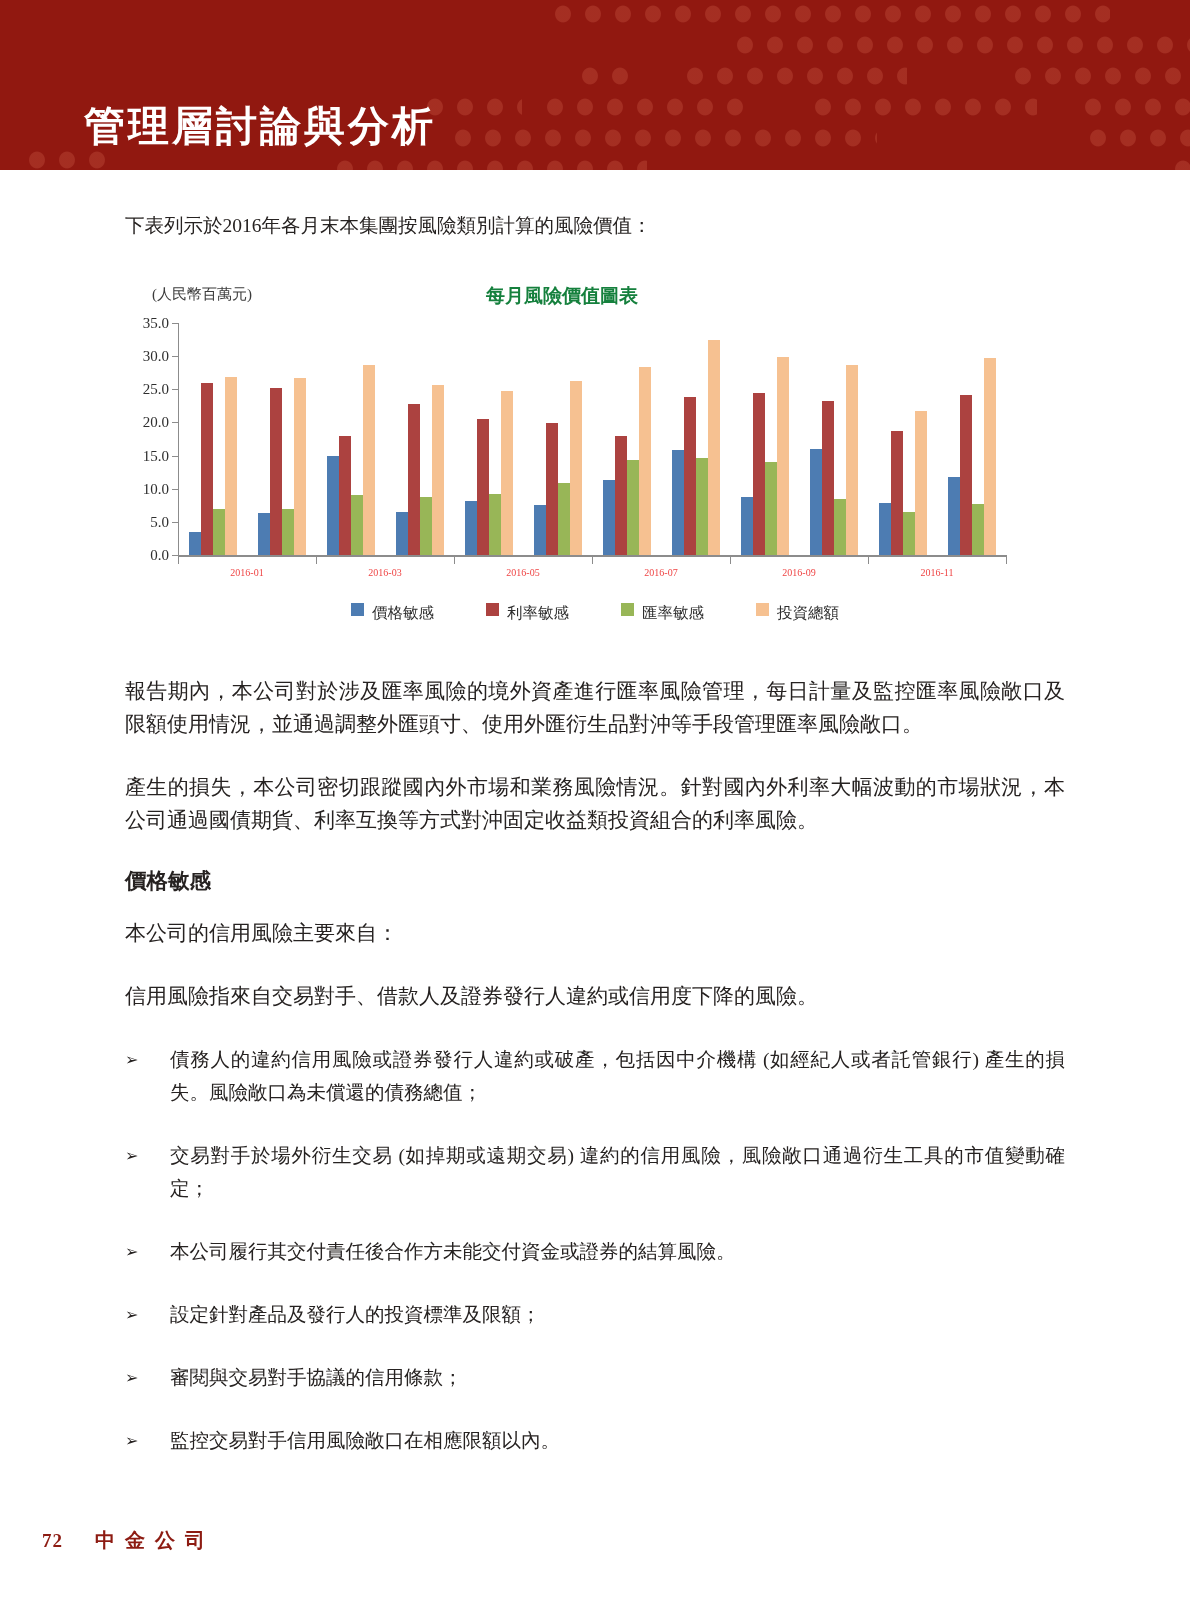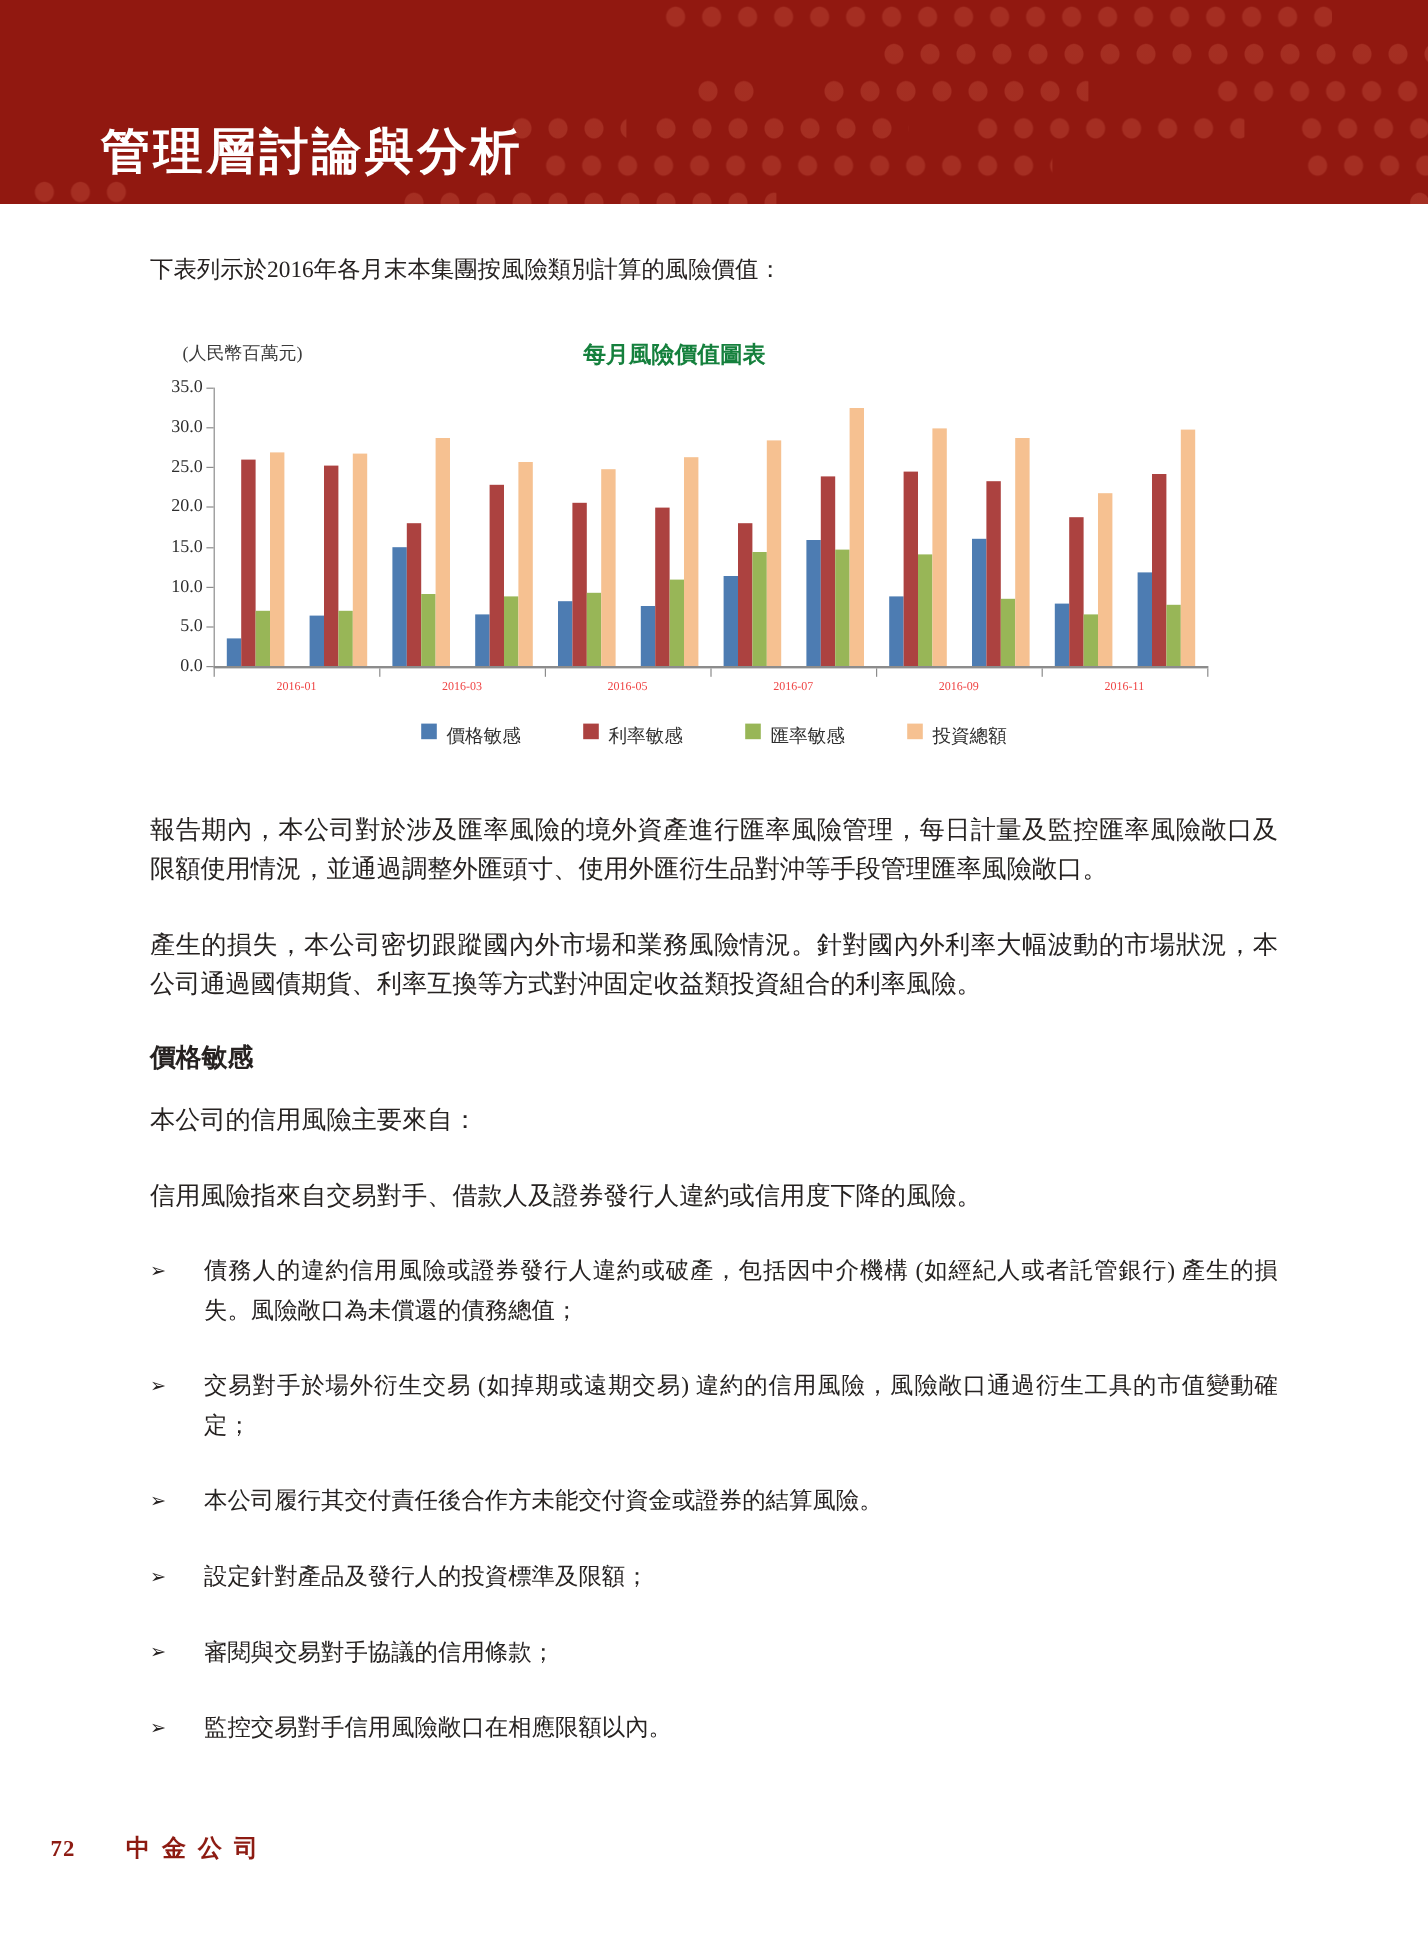--- a/index.html
+++ b/index.html
@@ -41,21 +41,21 @@
   .ytick{position:absolute;left:47px;width:6px;height:1px;background:#8c8c8c;}
   .xtick{position:absolute;width:1px;height:7px;background:#8c8c8c;top:240px;}
   .xlabels{position:absolute;left:53px;top:250px;width:828px;display:flex;}
   .xcell{width:138px;flex:none;text-align:center;font-size:10px;color:#ef4444;}
   .legend{display:flex;justify-content:center;gap:52px;align-items:center;
     padding-top:6px;font-size:15.5px;color:#2e2e2e;}
   .litem{display:flex;align-items:flex-start;gap:8px;}
   .swatch{width:13px;height:13px;flex:none;}
   
   .pfoot{position:absolute;left:42px;top:1527px;color:#8d1b12;font-weight:bold;
-    display:flex;align-items:baseline;gap:42px;}
+    display:flex;align-items:baseline;gap:32px;}
   .pfoot .num{font-size:19px;letter-spacing:1px;}
   .pfoot .comp{font-size:20px;letter-spacing:10px;}
 </style>
 </head>
 <body>
 
 <div class="page">
 
   <header class="banner">
     <div class="dots-layer"></div>

